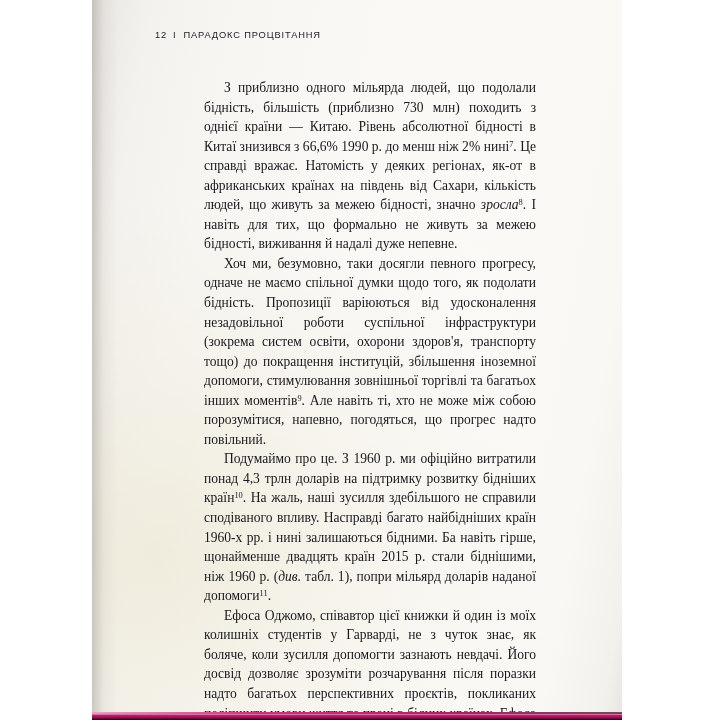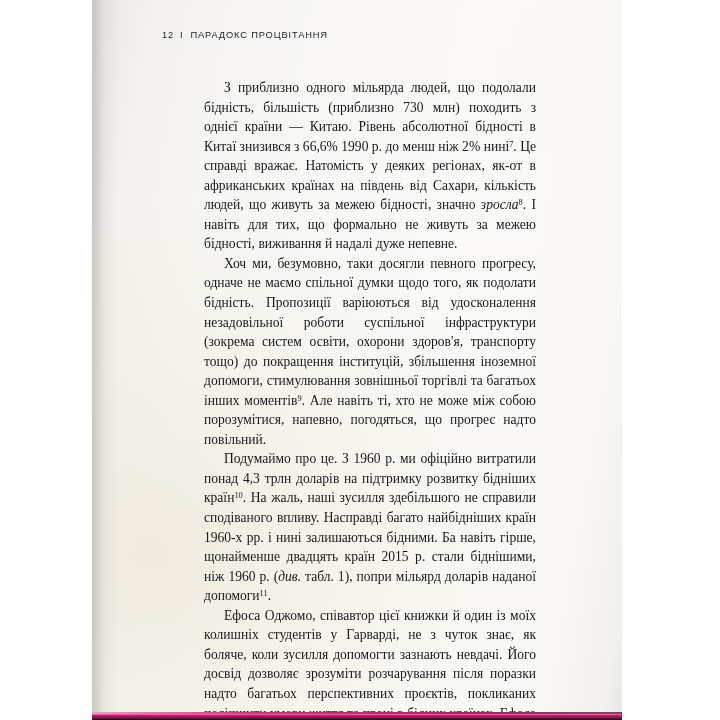--- a/index.html
+++ b/index.html
@@ -82,21 +82,21 @@
   .content {
     position: absolute;
     left: 0;
     top: 0;
     right: 0;
     bottom: 0;
   }
 
   .running-head {
     position: absolute;
-    left: 70px;
+    left: 63px;
     top: 30px;
     font-family: "Liberation Sans", "DejaVu Sans", sans-serif;
     font-size: 9.3px;
     letter-spacing: 0.85px;
     color: #1c1c24;
     white-space: nowrap;
   }
   .running-head .folio { margin-right: 6px; }
   .running-head .rule  { margin-right: 7px; font-weight: 400; }
 

